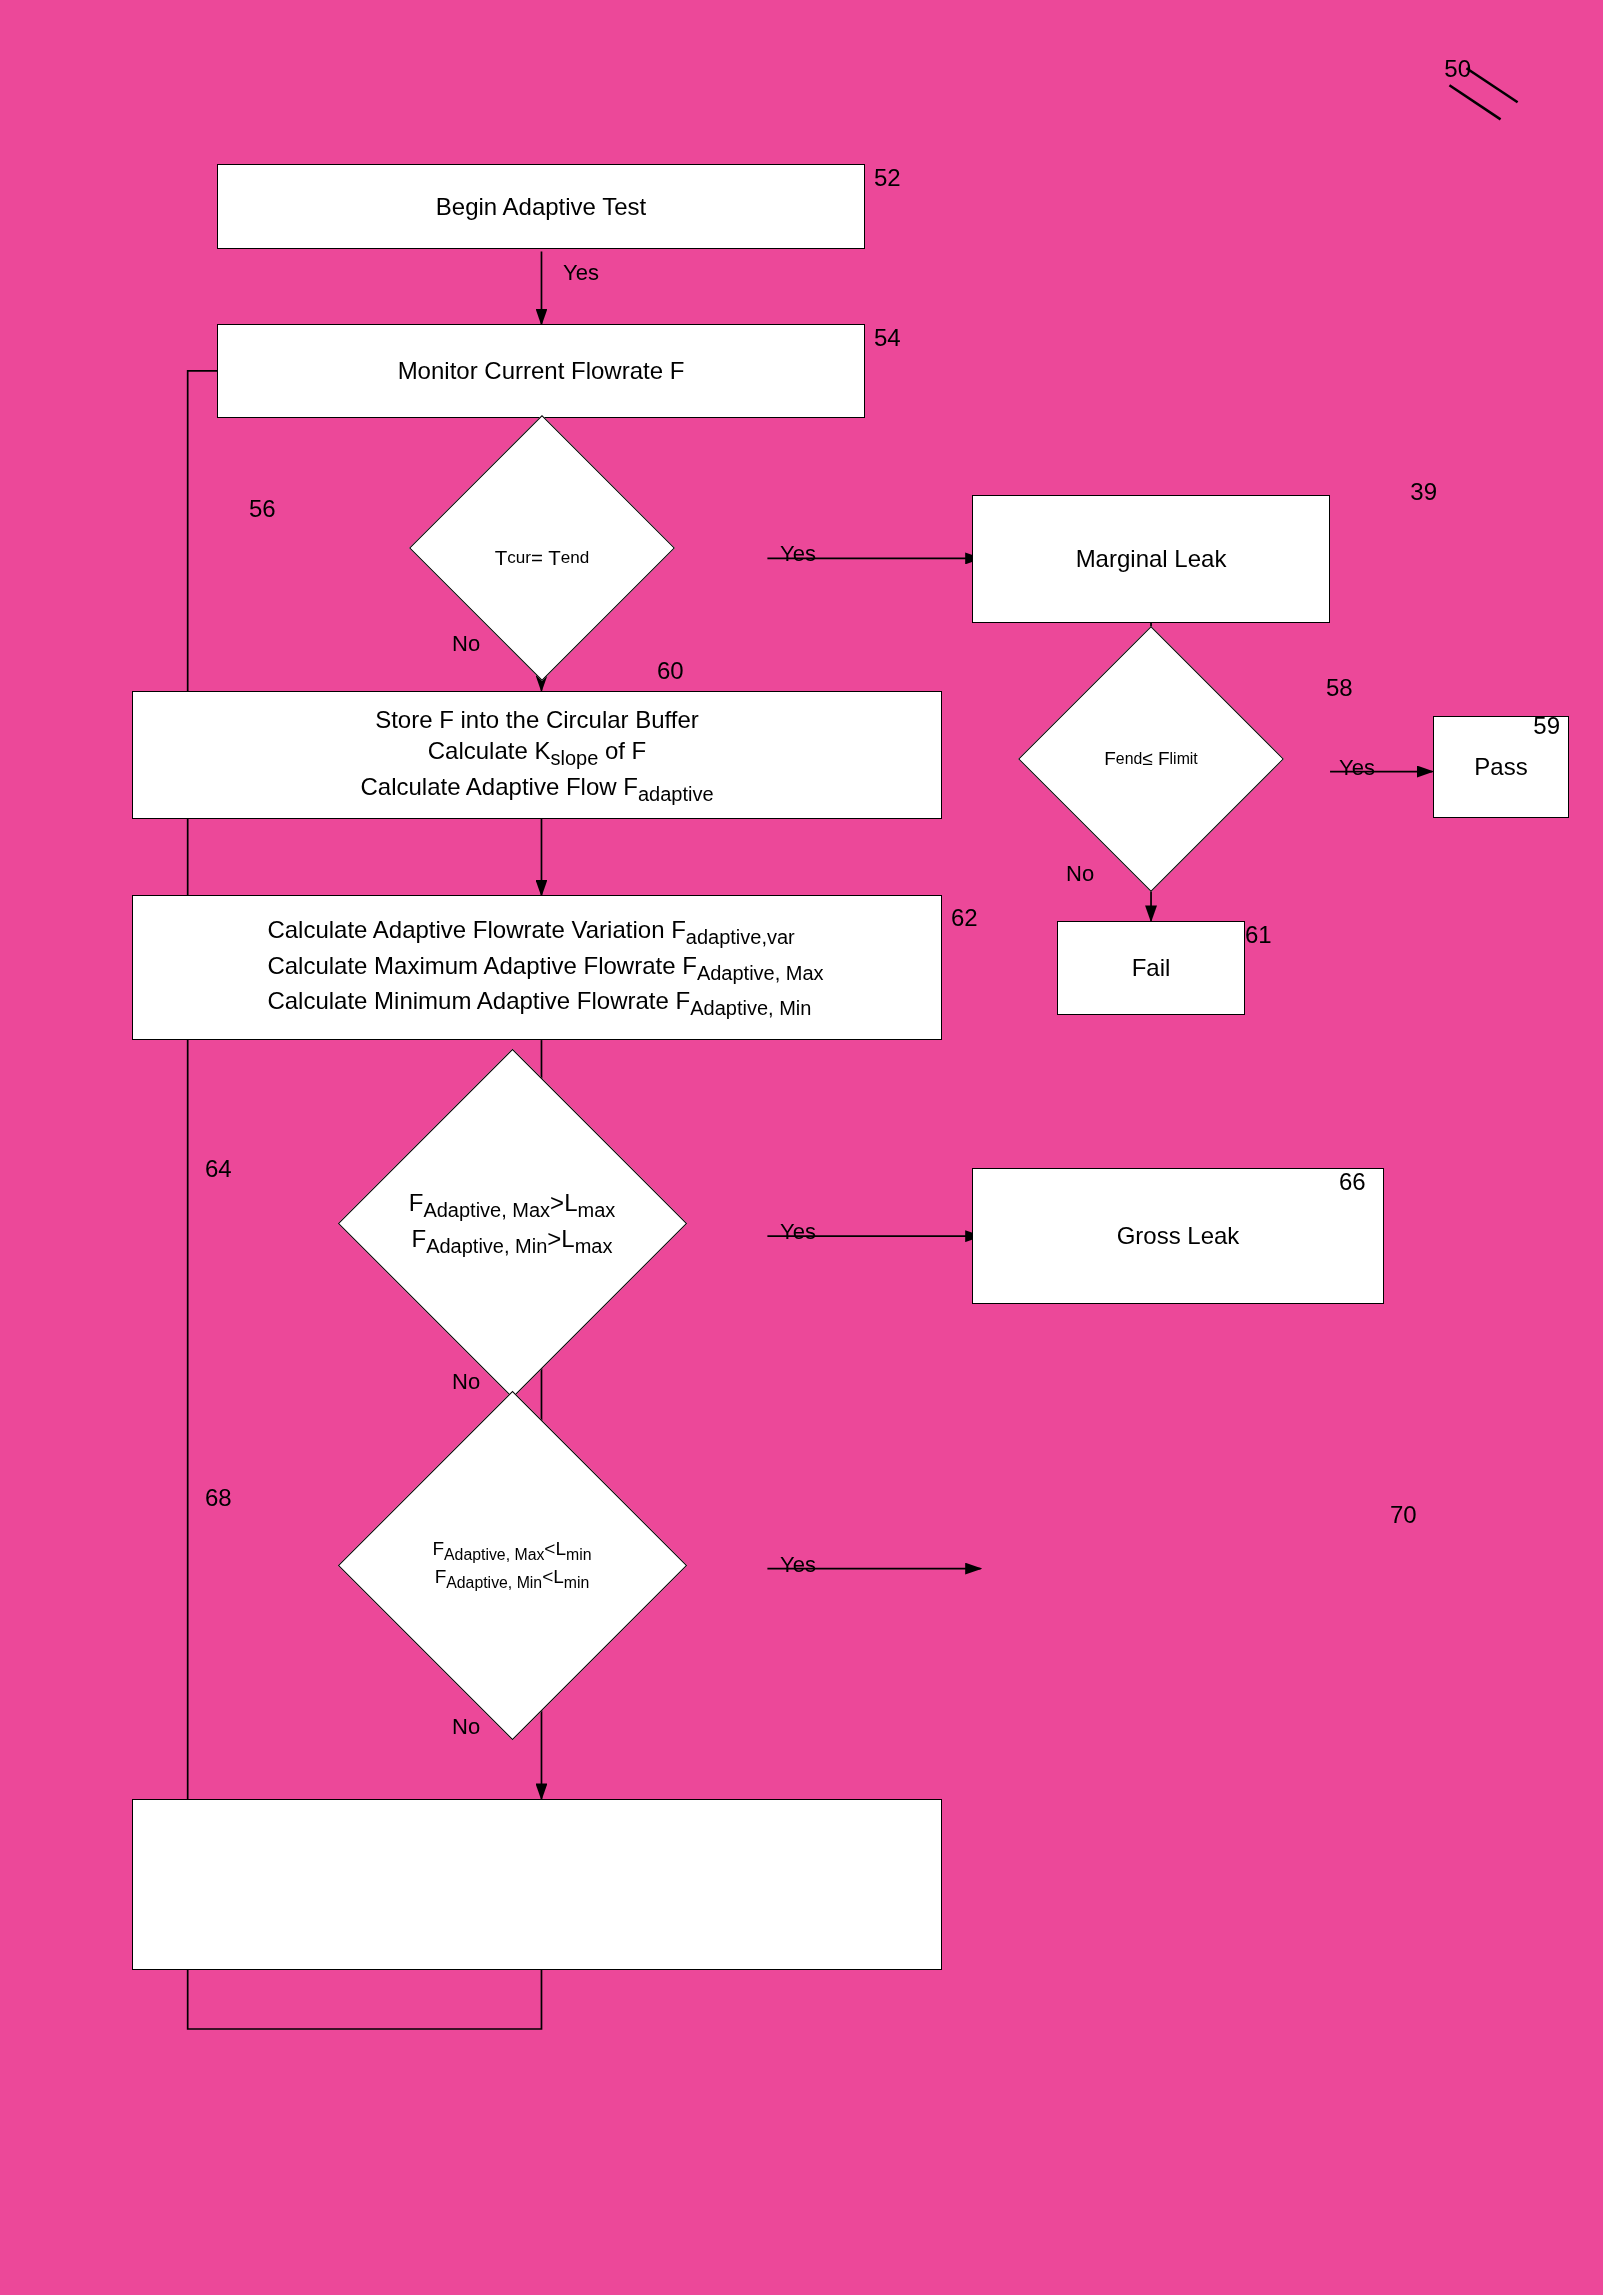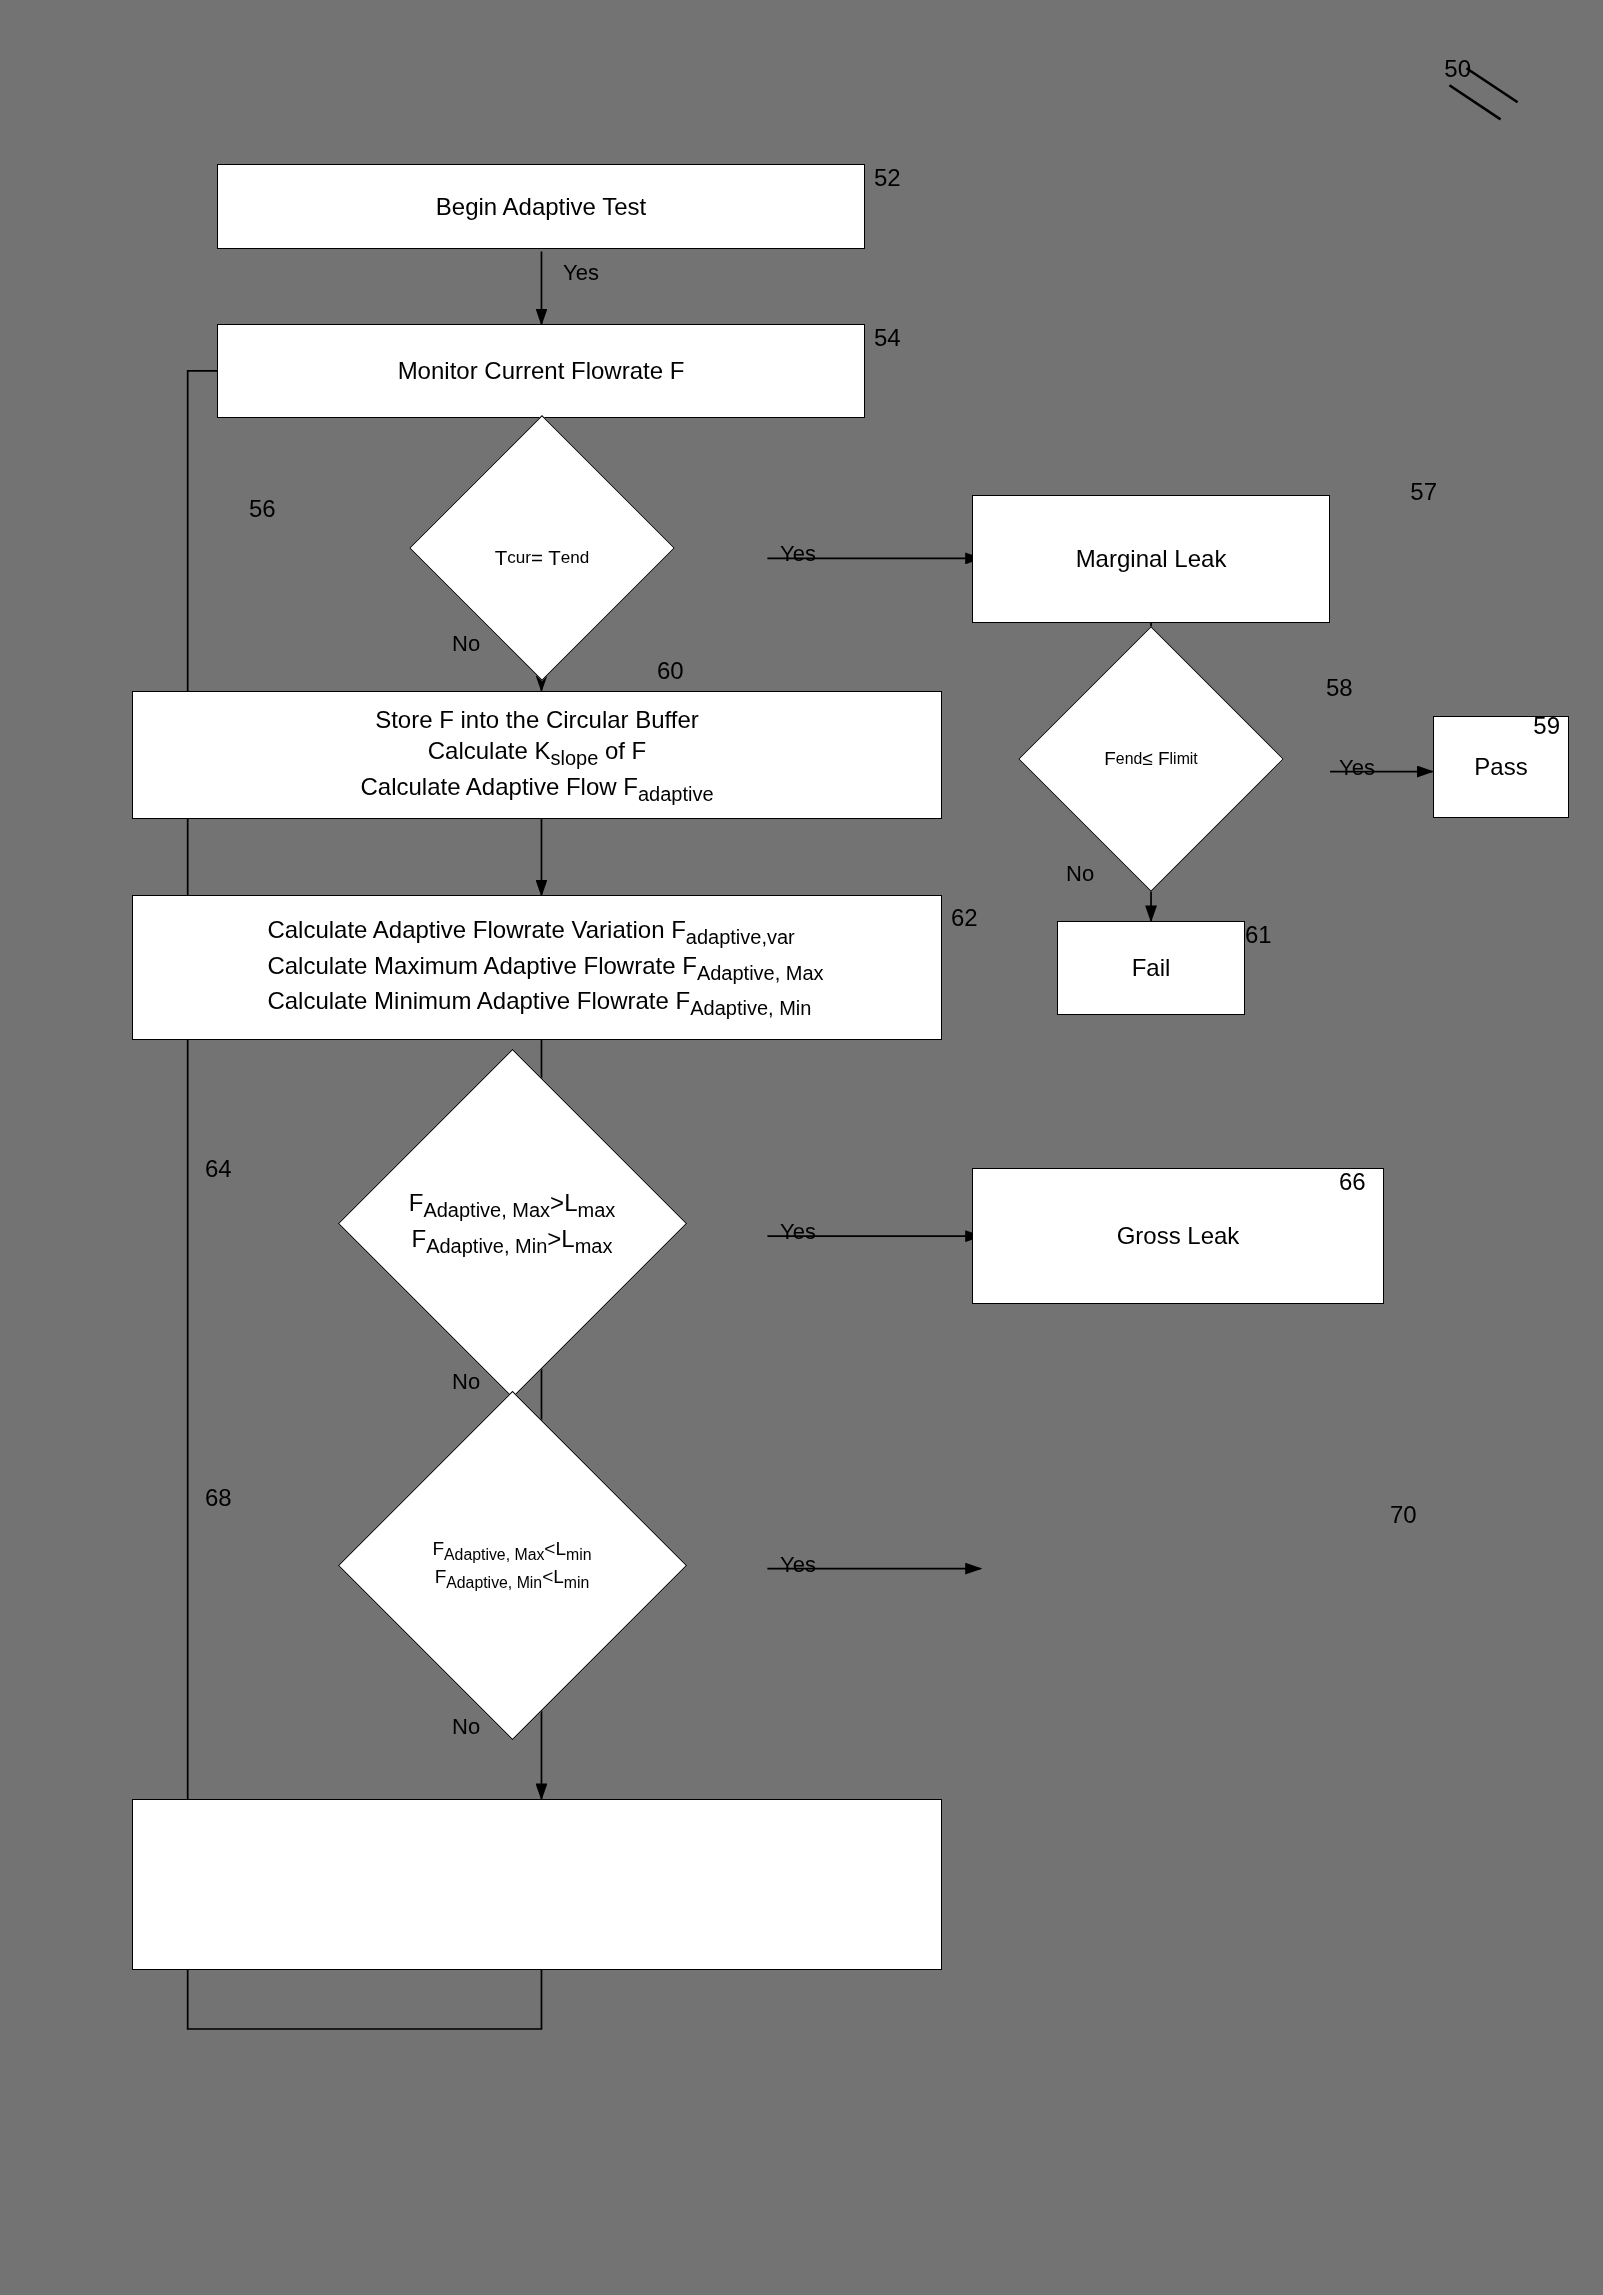--- a/index.html
+++ b/index.html
@@ -9,21 +9,21 @@
       width: 1603px;
       min-height: 2295px;
       position: relative;
       overflow: hidden;
     }
 
     .diagram-container {
       position: relative;
       width: 1603px;
       height: 2295px;
-      background: #737373;
+      background: #ec4899;
     }
 
     
     .flow-box {
       position: absolute;
       border: 1.7px solid #000;
       background: #fff;
       display: flex;
       align-items: center;
       justify-content: center;
@@ -152,21 +152,21 @@
   <div class="label-num" style="top:495px; left:239px;margin-left:10px;">56</div>
 
   <div class="arrow-label" style="top:541px; left:780px;">Yes</div>
 
   <div class="arrow-label" style="top:631px; left:452px;">No</div>
   <div class="label-num" style="top:657px; left:657px;">60</div>
 
   <div class="flow-box" style="left:972px; top:495px; width:358px; height:128px;">
     <span>Marginal Leak</span>
   </div>
-  <div class="label-num" style="top:478px; right:166px;">57</div>
+  <div class="label-num" style="top:478px; right:166px;">39</div>
 
   <div class="flow-diamond-wrapper" style="left:972px; top:665px; width:358px; height:188px;">
     <div class="flow-diamond" style="width:188px; height:188px;">
     </div>
     <div class="flow-diamond-label" style="font-size:19px;">
       F<sub>end</sub> ≤ F<sub>limit</sub>
     </div>
   </div>
   <div class="label-num" style="top:674px; left:1326px;">58</div>
 

